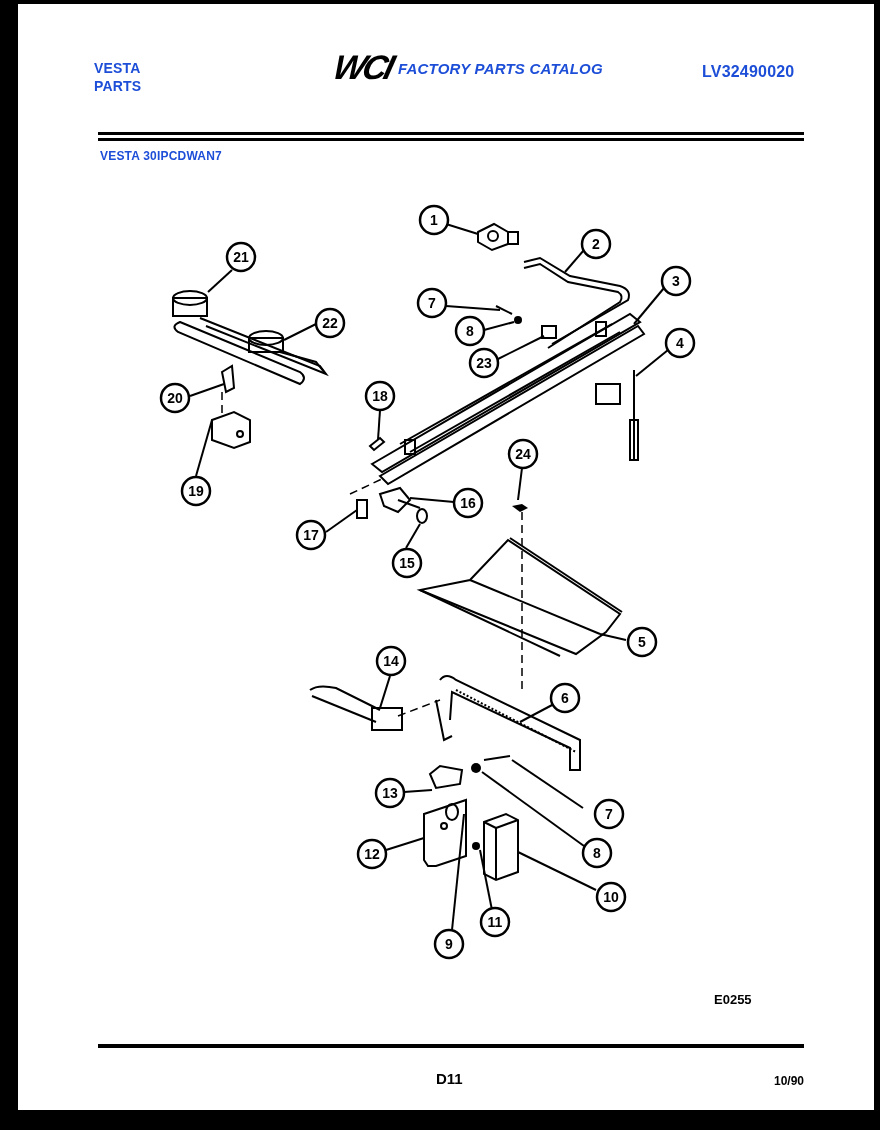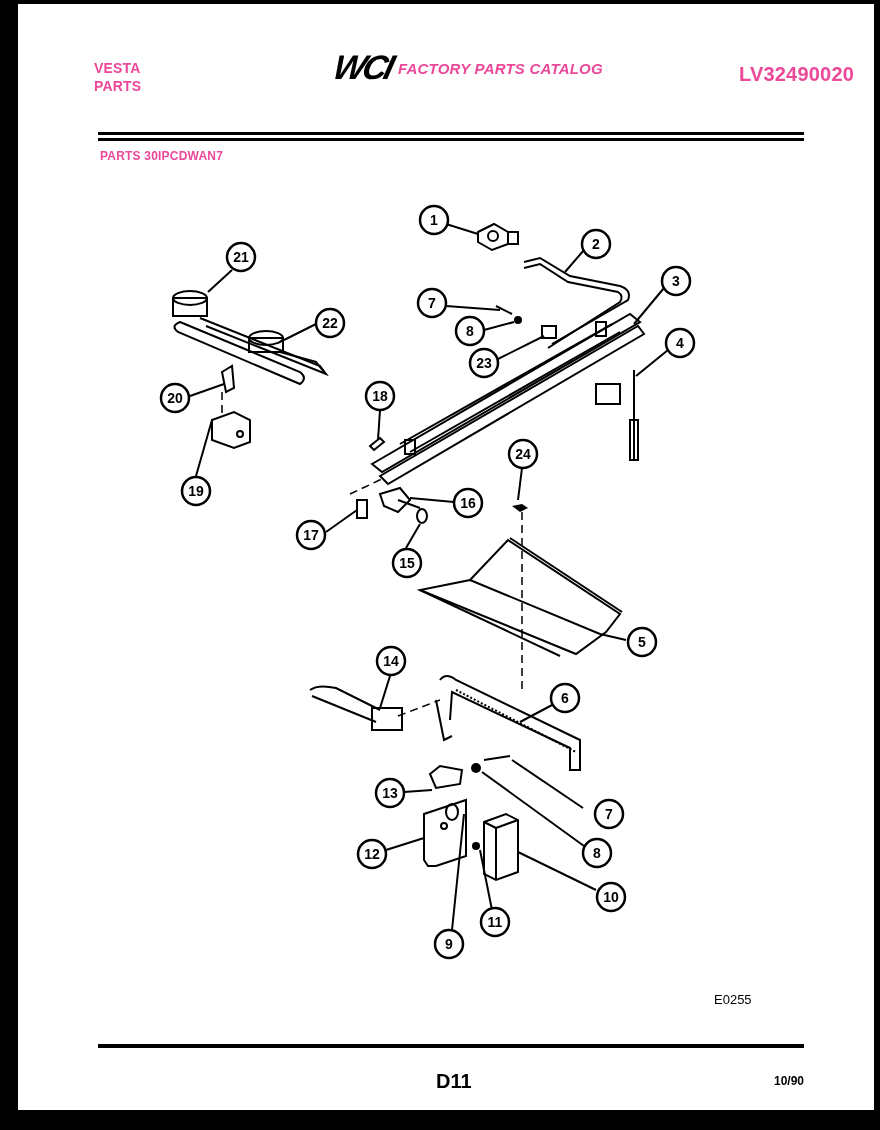--- a/index.html
+++ b/index.html
@@ -1,29 +1,29 @@
 <!DOCTYPE html>
 <html><head>
 <meta charset="utf-8">
 <style>
   html, body { margin:0; padding:0; }
   body { width:880px; height:1130px; background:#000; position:relative; overflow:hidden; font-family:"Liberation Sans", sans-serif; }
   .page { position:absolute; left:18px; top:4px; width:856px; height:1106px; background:#fff; }
   .abs { position:absolute; }
-  .hdr { font-weight:bold; font-size:14px; color:#ec4899; letter-spacing:0.2px; }
+  .hdr { font-weight:bold; font-size:14px; color:#1d4ed8; letter-spacing:0.2px; }
   .brand { left:76px; top:55px; line-height:18px; }
   .logo { left:316px; top:44px; font-size:34px; font-weight:900; font-style:italic; letter-spacing:-3px; transform:skewX(-14deg); }
   .catalog { left:380px; top:56px; font-size:15px;font-style:italic; }
-  .docid { left:684px; top:59px; font-size:20px;margin-left:37px; }
+  .docid { left:684px; top:59px; font-size:16px; }
   .rule1 { left:80px; top:128px; width:706px; height:3px; background:#000; }
   .rule2 { left:80px; top:134px; width:706px; height:3px; background:#000; }
   .model { left:82px; top:145px; font-size:12px; }
-  .code { left:696px; top:988px; font-size:13px; font-weight:normal; }
+  .code { left:696px; top:988px; font-size:13px; font-weight:bold; }
   .rule3 { left:80px; top:1040px; width:706px; height:4px; background:#000; }
-  .page-num { left:418px; top:1066px; font-size:20px; font-weight:bold; }
+  .page-num { left:418px; top:1066px; font-size:15px; font-weight:bold; }
   .date { left:756px; top:1070px; font-size:12px; font-weight:bold;text-align:center; }
   svg.diagram { position:absolute; left:-18px; top:-4px; width:880px; height:1130px; }
   .callout circle { fill:#fff; stroke:#000; stroke-width:2.5; }
   .callout text { font-family:"Liberation Sans", sans-serif; font-weight:bold; font-size:14px; text-anchor:middle; dominant-baseline:central; }
   .part { fill:none; stroke:#000; stroke-width:2; }
   .partfill { fill:#000; }
   .lead { stroke:#000; stroke-width:2; }
   .dash { stroke:#000; stroke-width:1.5; stroke-dasharray:8 5; fill:none; }
 </style>
 </head>
@@ -35,21 +35,21 @@
     <div>VESTA</div>
     <div>PARTS</div>
   </div>
   <div class="abs logo">WCI</div>
   <div class="abs hdr catalog">FACTORY PARTS CATALOG</div>
   <div class="abs hdr docid">LV32490020</div>
 
   <div class="abs rule1"></div>
   <div class="abs rule2"></div>
 
-  <div class="abs hdr model">PARTS 30IPCDWAN7</div>
+  <div class="abs hdr model">VESTA 30IPCDWAN7</div>
 
   <svg class="diagram" viewBox="0 0 880 1130">
 
     <g>
       <ellipse class="part" cx="190" cy="298" rx="17" ry="7"></ellipse>
       <rect class="part" x="173" y="298" width="34" height="18"></rect>
       <ellipse class="part" cx="266" cy="338" rx="17" ry="7"></ellipse>
       <rect class="part" x="249" y="338" width="34" height="14"></rect>
       <path class="part" d="M180 322 L300 372 Q308 378 300 384 L178 332 Q170 326 180 322 Z"></path>
       <path class="part" d="M200 318 L320 366 L326 374 L206 326"></path>

